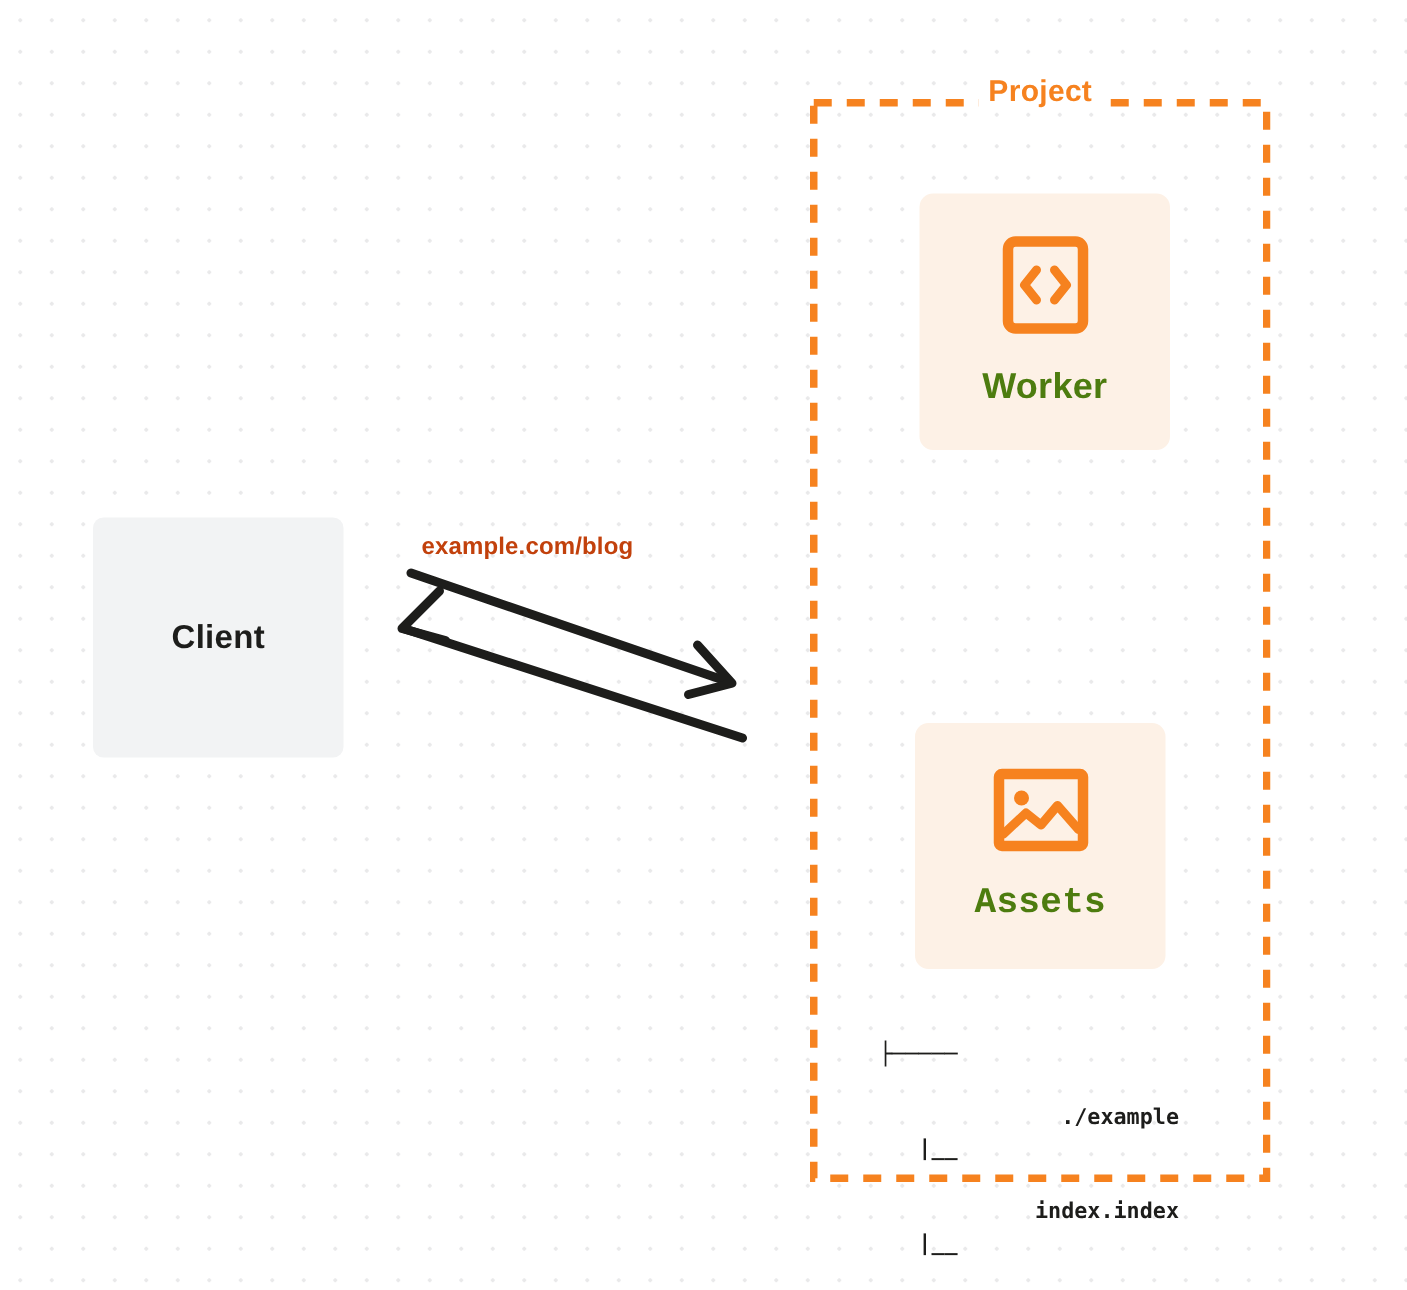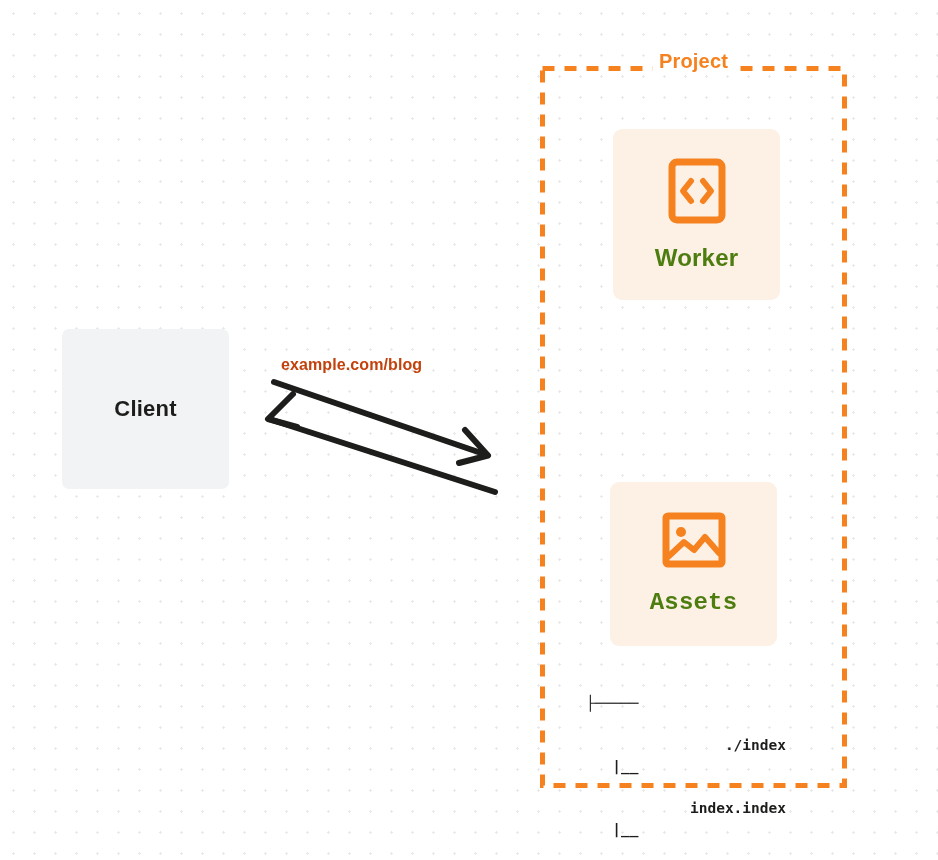--- a/index.html
+++ b/index.html
@@ -21,21 +21,21 @@
 
   .canvas {
     position: absolute;
     inset: 0;
   }
 
   
   #client-node {
     position: absolute;
     left: 62px;
-    top: 329px;
+    top: 345px;
     width: 167px;
     height: 160px;
     background: #f2f3f4;
     border-radius: 7px;
     display: flex;
     align-items: center;
     justify-content: center;
   }
   #client-label {
     font-size: 22px;
@@ -205,21 +205,21 @@
           <circle cx="19" cy="20" r="5" fill="#f6821f"></circle>
           <path d="M 7 44 L 22 30 L 32 38 L 43 25 L 57 41" fill="none" stroke="#f6821f" stroke-width="6" stroke-linecap="round" stroke-linejoin="round"></path>
         </svg>
       </span>
       <span class="service-label">Assets</span>
     </div>
 
     <div id="assets-file-tree">
       <div class="tree-row">
         <span class="tree-glyph">├─────</span>
-        <span class="tree-name">./index</span>
+        <span class="tree-name">./example</span>
       </div>
       <div class="tree-row">
         <span class="tree-glyph">   |__</span>
         <span class="tree-name">index.index</span>
       </div>
       <div class="tree-row">
         <span class="tree-glyph">   |__</span>
         
       </div>
       

